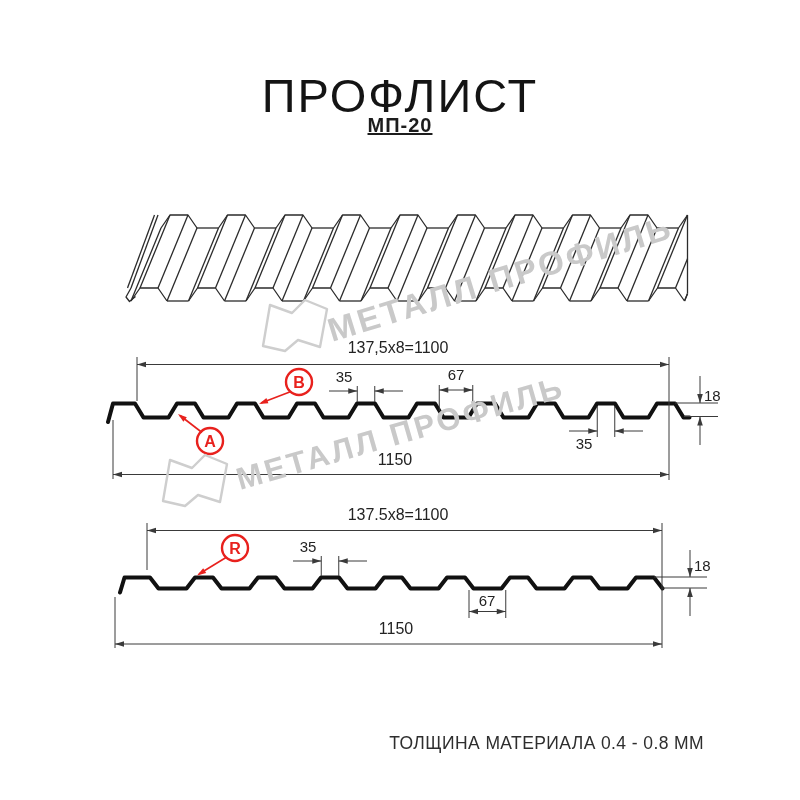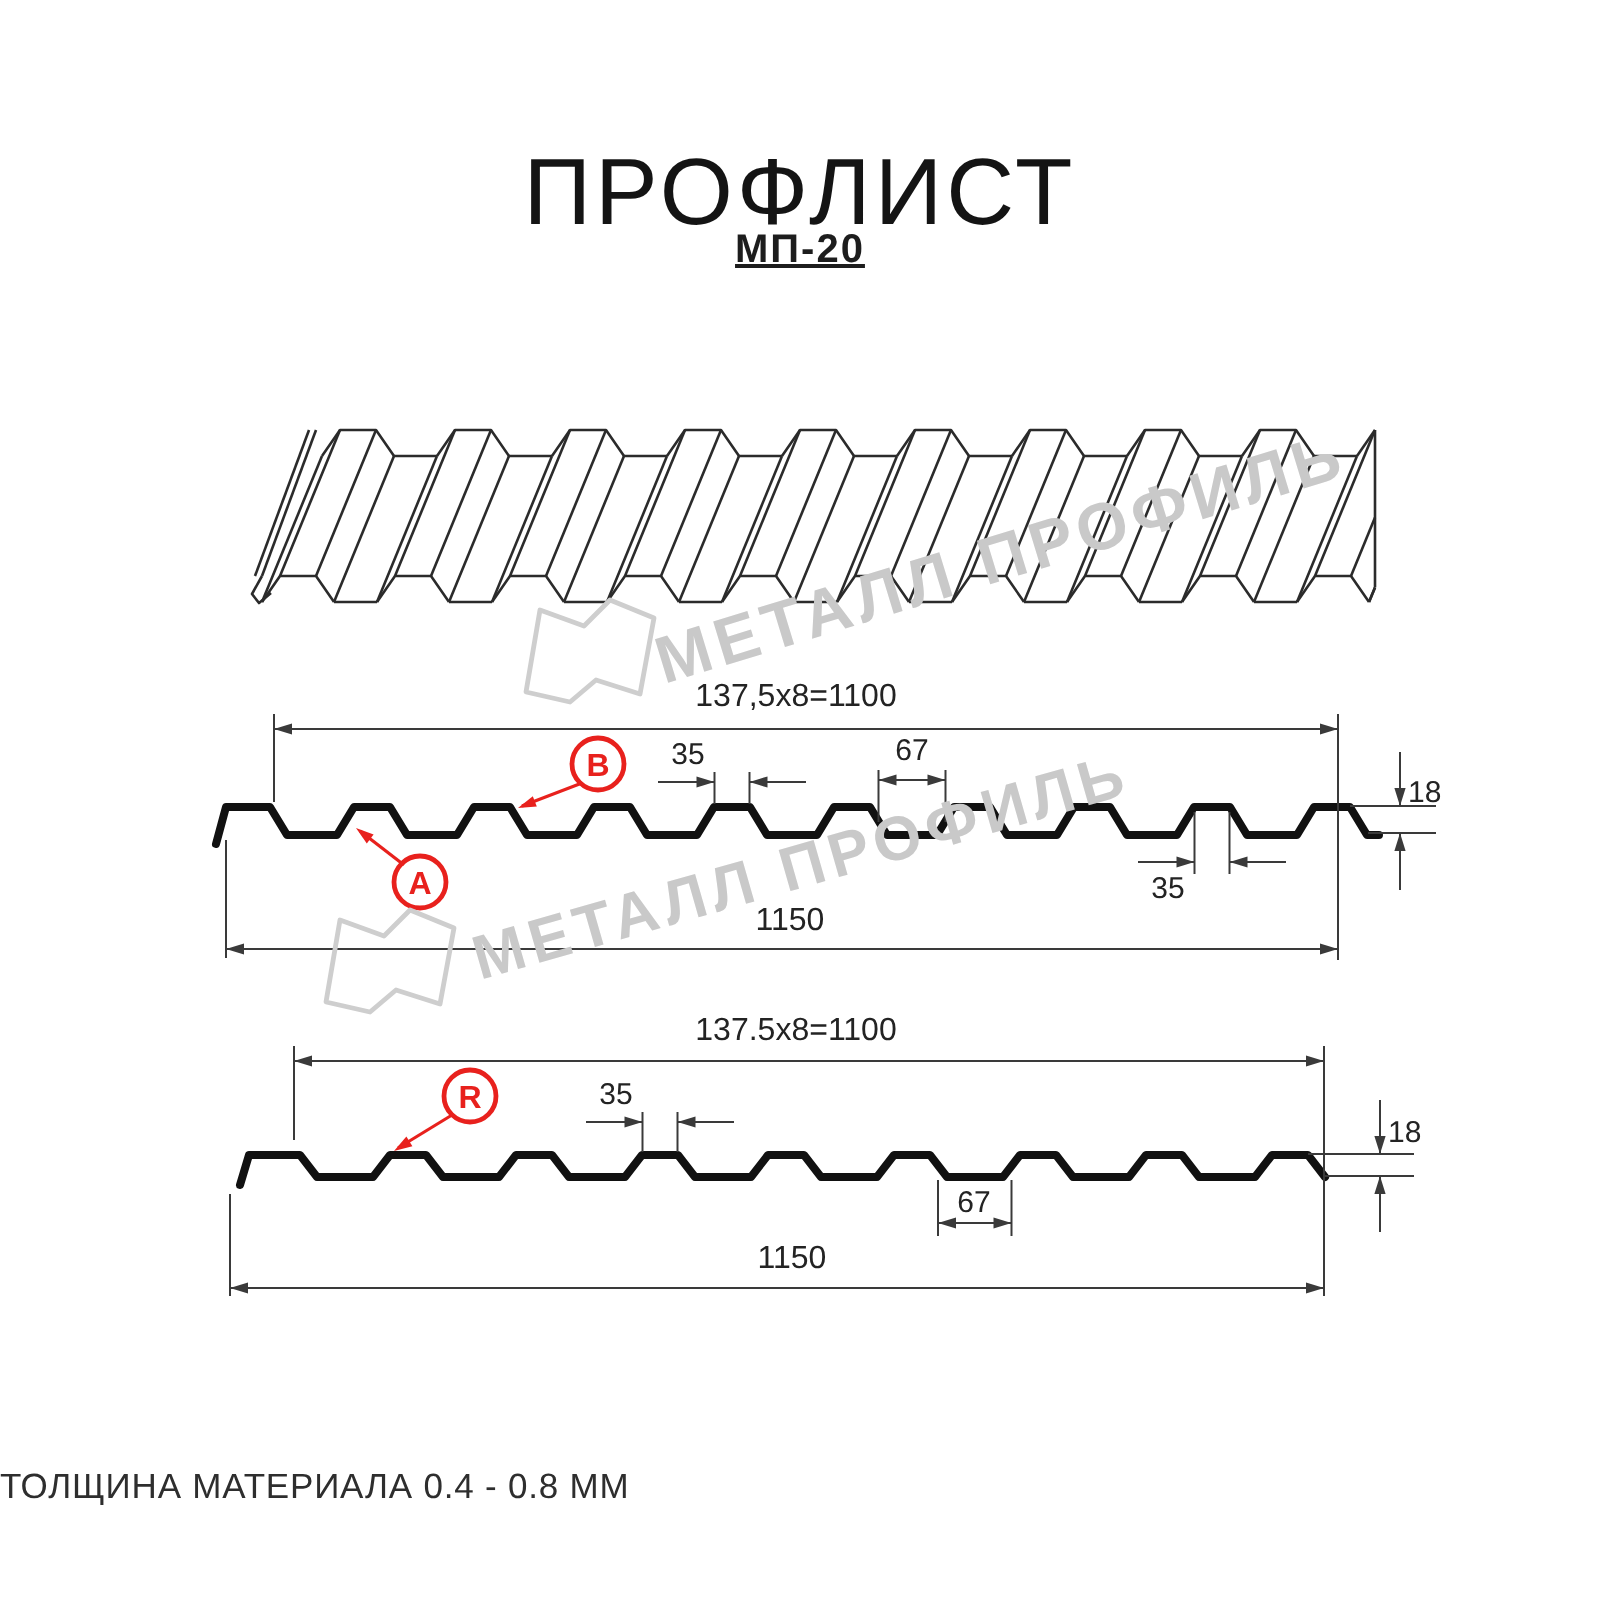--- a/index.html
+++ b/index.html
@@ -2,21 +2,21 @@
 <html><head>
 <meta charset="utf-8">
 <style>
   html,body{margin:0;padding:0;background:#ffffff;}
   #page{position:relative;width:800px;height:800px;background:#ffffff;overflow:hidden;
         font-family:"Liberation Sans", sans-serif;}
   .title{position:absolute;left:0;top:68px;width:800px;text-align:center;
          font-size:47px;font-weight:400;letter-spacing:2px;color:#141414;}
   .subtitle{position:absolute;left:0;top:114px;width:800px;text-align:center;
             font-size:20px;font-weight:700;letter-spacing:1px;color:#1d1d1d;text-decoration:underline;}
-  .footer{position:absolute;left:0;top:733px;width:704px;text-align:left;
+  .footer{position:absolute;left:0;top:733px;width:704px;text-align:right;
           font-size:17.5px;font-weight:500;letter-spacing:0.4px;color:#2e2e2e;}
   svg{position:absolute;left:0;top:0;}
   .thin{stroke:#3a3a3a;stroke-width:1;fill:none;}
   .prof{stroke:#111111;stroke-width:4;fill:none;stroke-linejoin:round;stroke-linecap:round;}
   .sheet{stroke:#2b2b2b;stroke-width:1.3;fill:none;stroke-linejoin:round;}
   .dimtxt{font-family:"Liberation Sans",sans-serif;font-size:15px;fill:#232323;}
   .dimtxt-big{font-family:"Liberation Sans",sans-serif;font-size:16px;fill:#232323;}
   .arr{fill:#3a3a3a;stroke:none;}
   .red{stroke:#e8211d;fill:none;stroke-width:2.4;}
   .redline{stroke:#e8211d;stroke-width:1.6;fill:none;}

